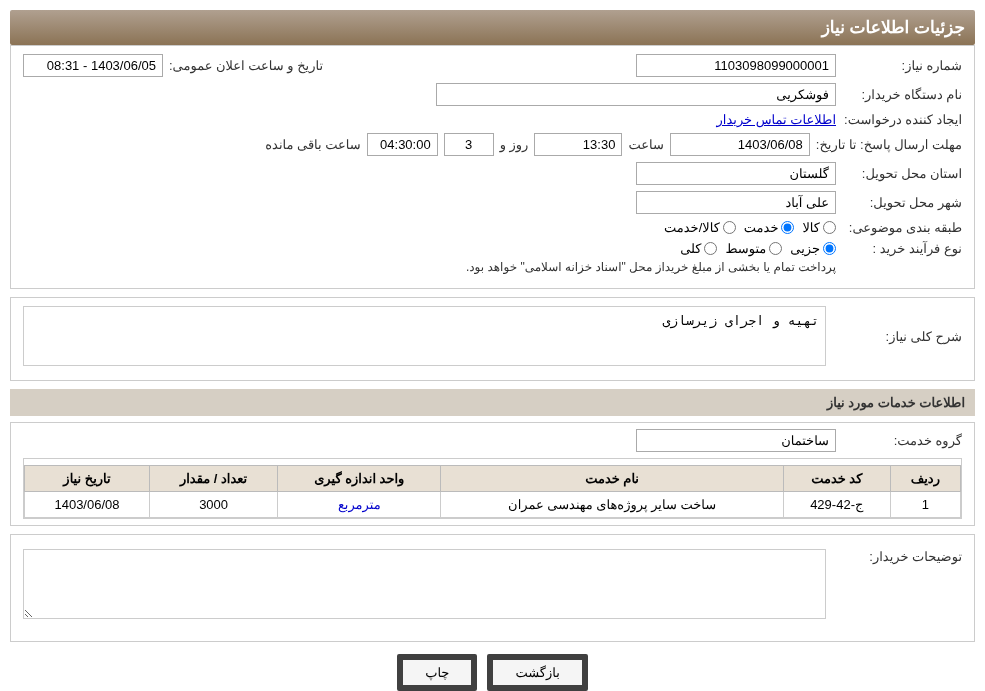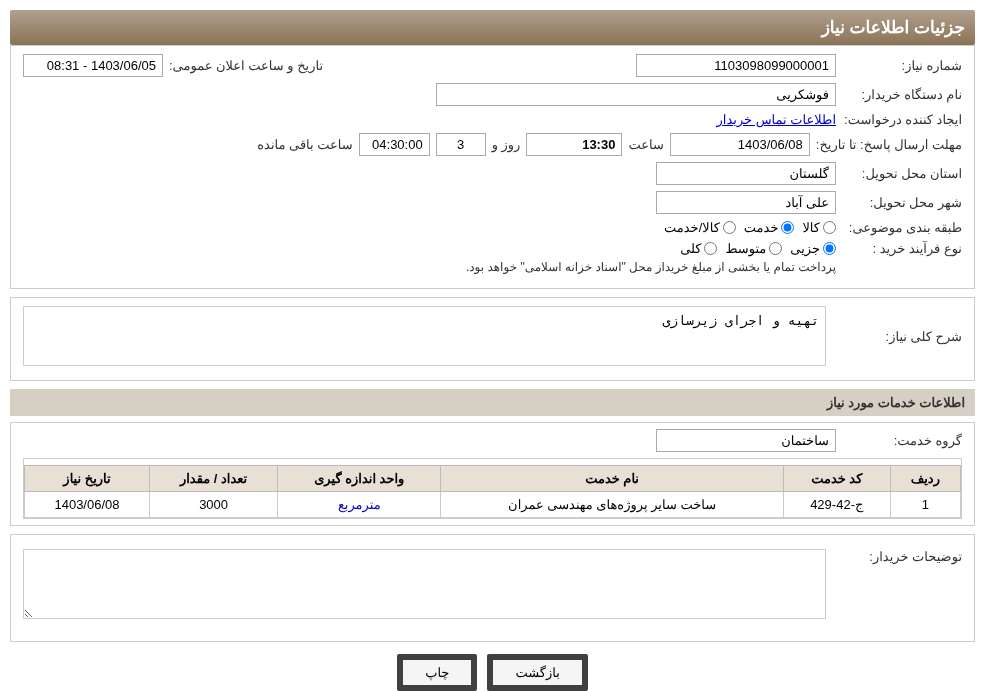--- a/index.html
+++ b/index.html
@@ -49,28 +49,27 @@
     }
     .input-box {
       border: 1px solid #aaa;
       background: #fff;
       padding: 3px 6px;
       font-size: 13px;
       font-family: Tahoma, Arial, sans-serif;
       direction: rtl;
     }
     .input-medium {
-      width: 180px;
+      width: 200px;
     }
     .input-date {
       width: 140px;
     }
     .input-time {
-      width: 96px;
-      font-weight: bold;
+      width: 88px;
     }
     .input-days {
       width: 50px;
       text-align: center;
     }
     .input-remaining {
       width: 71px;
     }
     .link-blue {
       color: #0000cc;

